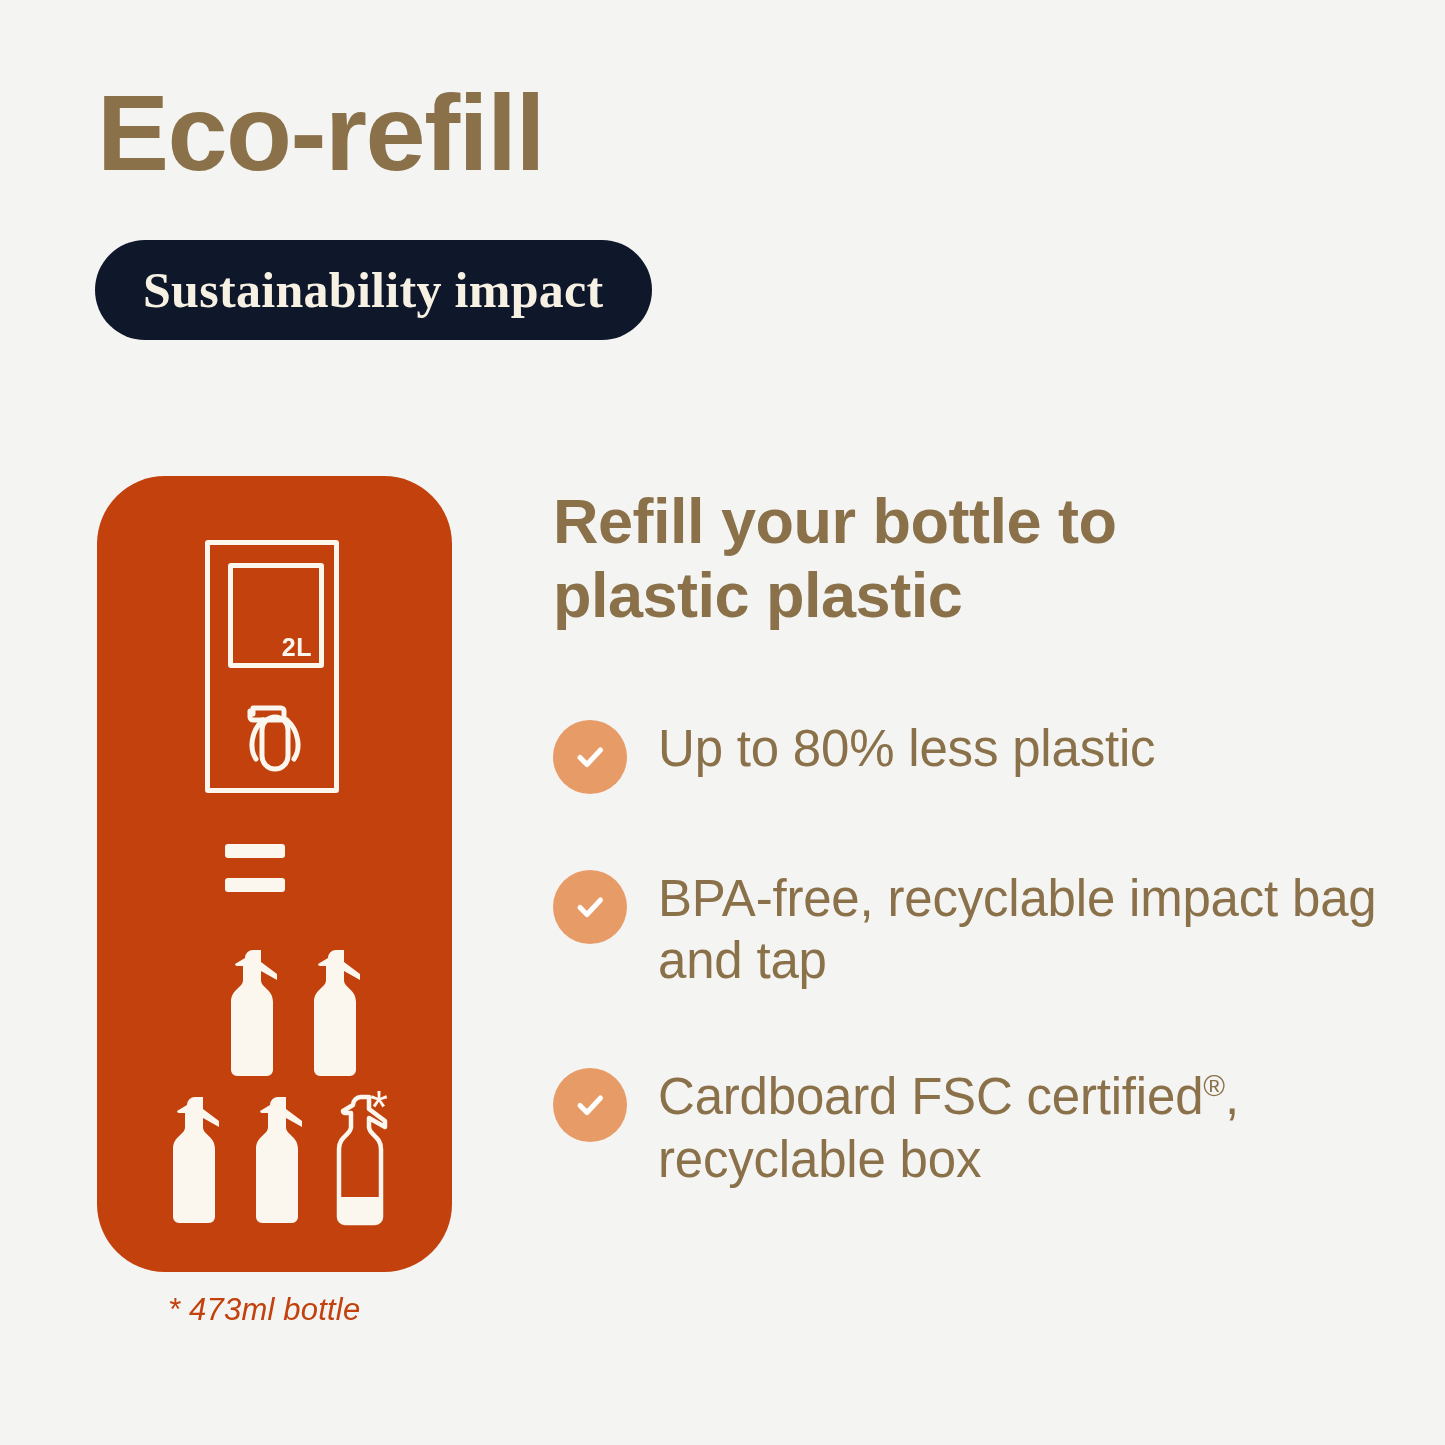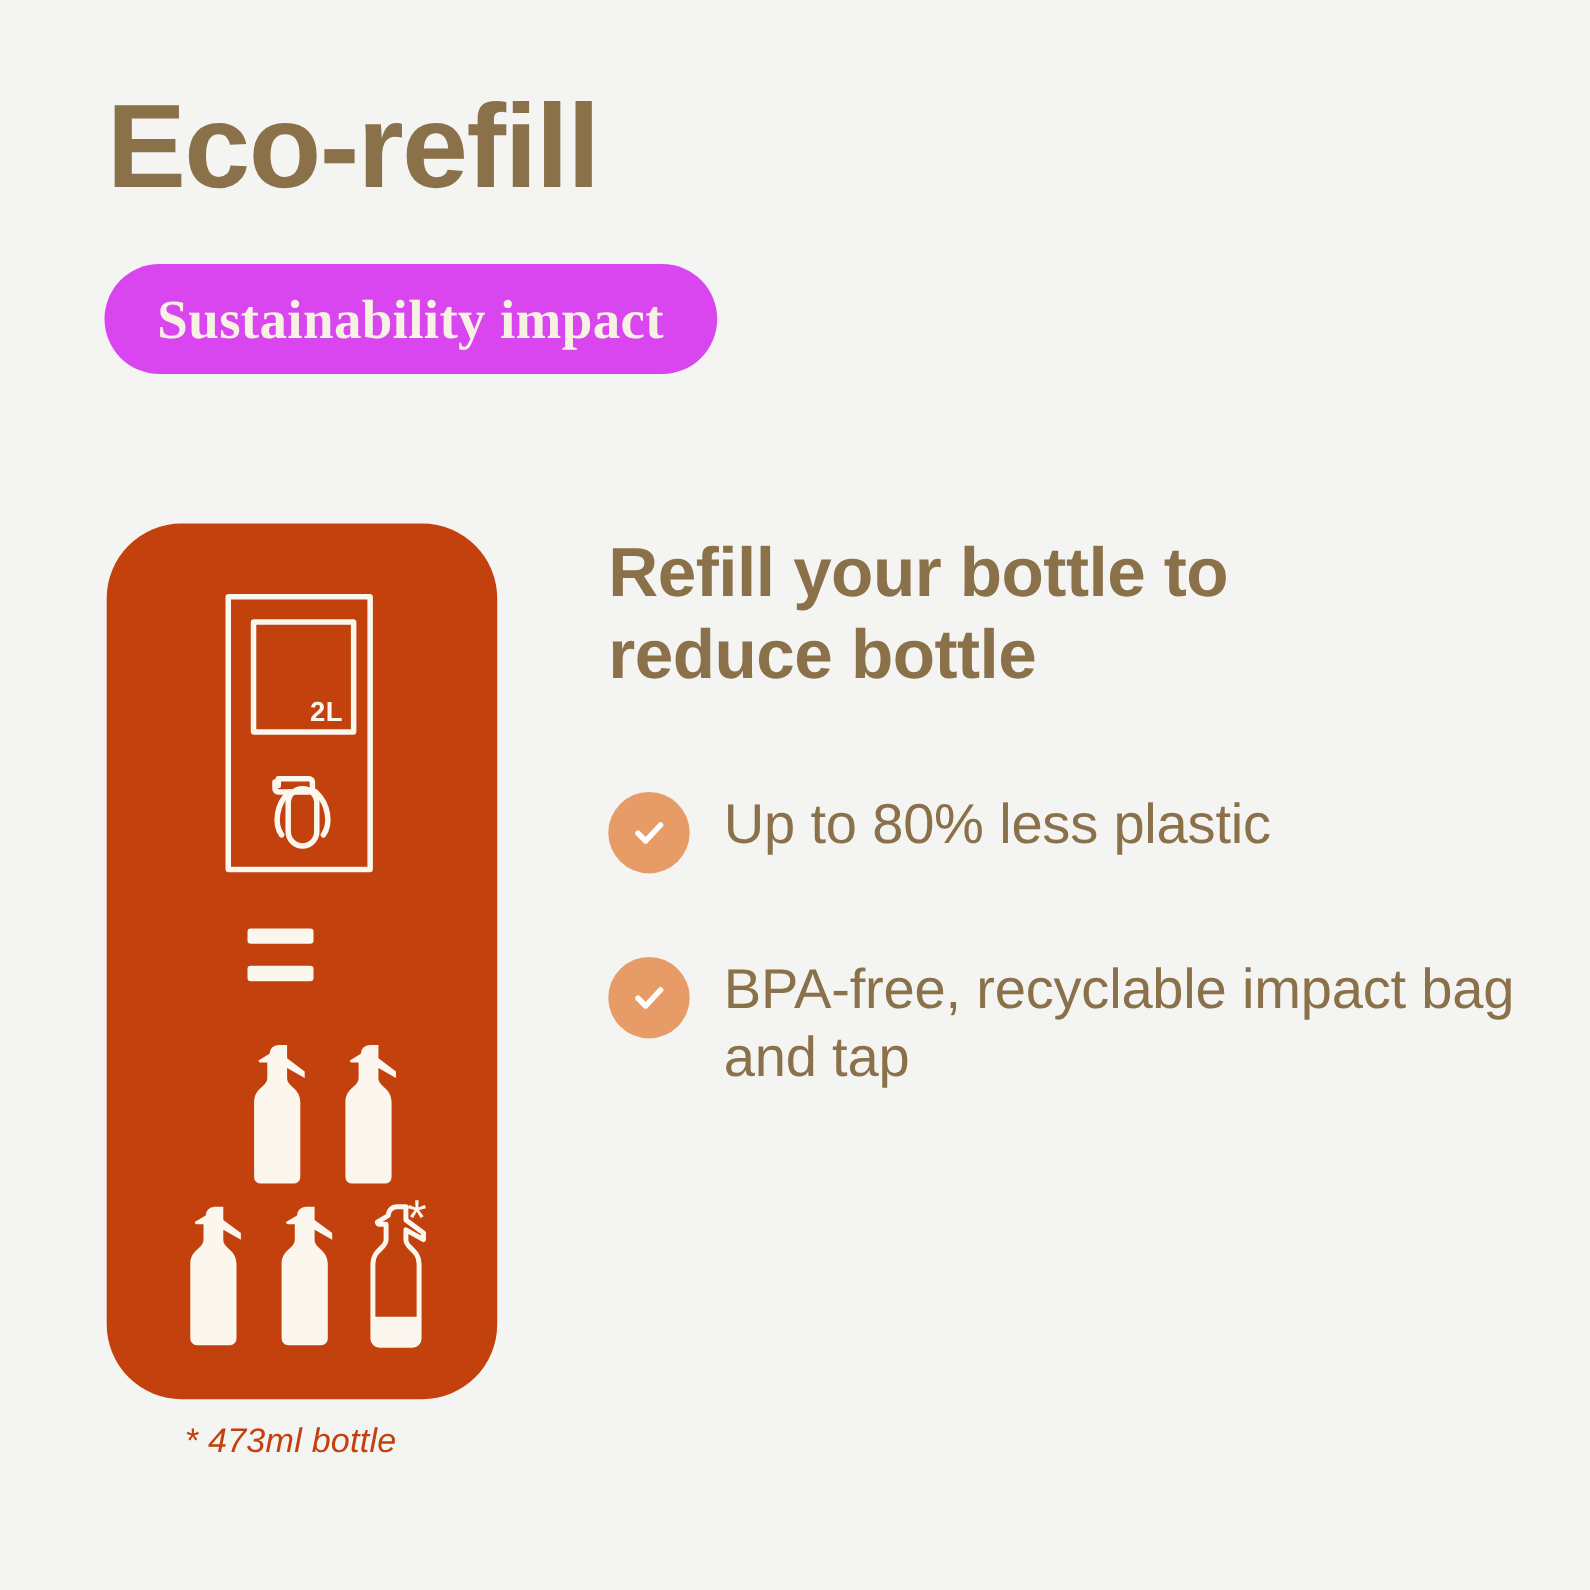--- a/index.html
+++ b/index.html
@@ -35,21 +35,21 @@
     white-space: nowrap;
   }
 
   .badge-pill {
     position: absolute;
     left: 95px;
     top: 240px;
     height: 100px;
     padding: 0 48px;
     border-radius: 52px;
-    background: #d946ef;
+    background: #0f172a;
     display: flex;
     align-items: center;
     justify-content: center;
   }
   .badge-pill-label {
     font-family: "Liberation Serif", serif;
     font-size: 50px;
     font-weight: 700;
     color: #f7f1e4;
     letter-spacing: 0.3px;
@@ -272,21 +272,21 @@
         </svg>
       </div>
 
       <span class="bottle-asterisk">*</span>
     </div>
   </div>
 
   <div class="footnote">* 473ml bottle</div>
 
   <div class="content">
-    <h2 class="content-title">Refill your bottle to reduce bottle</h2>
+    <h2 class="content-title">Refill your bottle to plastic plastic</h2>
 
     <ul class="bullet-list">
 
       <li class="bullet-item">
         <span class="bullet-check">
           <svg width="40" height="40" viewBox="0 0 40 40">
             <path d="M10 20.5 L17 27.5 L30.5 13" fill="none" stroke="#ffffff" stroke-width="5" stroke-linecap="round" stroke-linejoin="round"></path>
           </svg>
         </span>
         <span class="bullet-text"><span>Up to 80% less plastic</span><sup></sup><span></span></span>
@@ -294,17 +294,25 @@
 
       <li class="bullet-item">
         <span class="bullet-check">
           <svg width="40" height="40" viewBox="0 0 40 40">
             <path d="M10 20.5 L17 27.5 L30.5 13" fill="none" stroke="#ffffff" stroke-width="5" stroke-linecap="round" stroke-linejoin="round"></path>
           </svg>
         </span>
         <span class="bullet-text"><span>BPA-free, recyclable impact bag and tap</span><sup></sup><span></span></span>
       </li>
 
+      <li class="bullet-item">
+        <span class="bullet-check">
+          <svg width="40" height="40" viewBox="0 0 40 40">
+            <path d="M10 20.5 L17 27.5 L30.5 13" fill="none" stroke="#ffffff" stroke-width="5" stroke-linecap="round" stroke-linejoin="round"></path>
+          </svg>
+        </span>
+        <span class="bullet-text"><span>Cardboard FSC certified</span><sup>®</sup><span>, recyclable box</span></span>
+      </li>
 
     </ul>
   </div>
 
 </div>
 
 </body></html>

